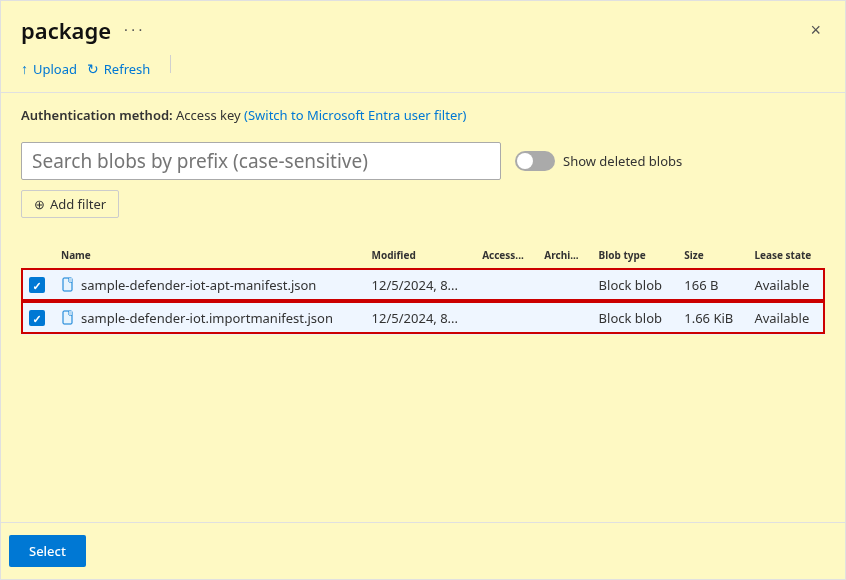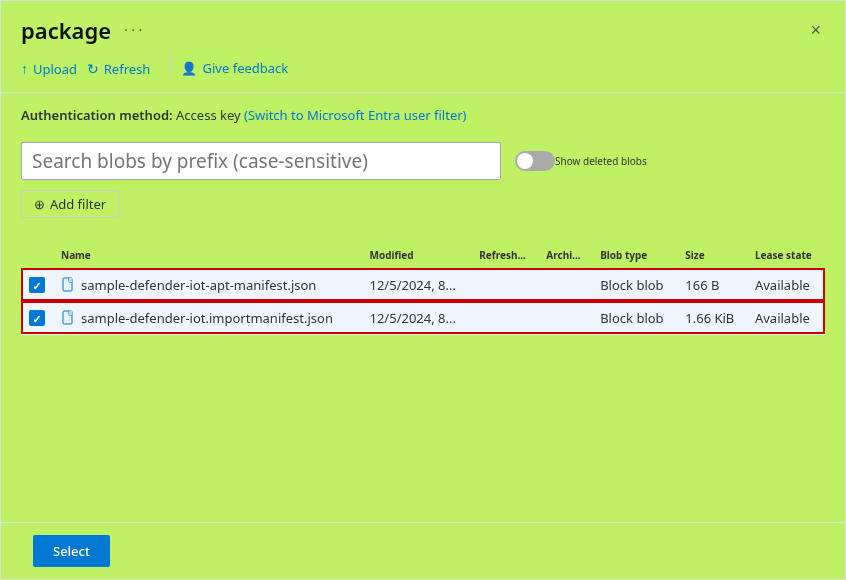--- a/index.html
+++ b/index.html
@@ -11,21 +11,21 @@
       width: 846px;
       height: 580px;
       overflow: hidden;
       position: relative;
     }
 
     .panel {
       width: 846px;
       height: 580px;
       border: 1px solid #e0e0e0;
-      background: #bef264;
+      background: #fef9c3;
       display: flex;
       flex-direction: column;
       position: relative;
     }
 
     .panel-header {
       padding: 14px 20px 0 20px;
       border-bottom: 1px solid #e0e0e0;
       flex-shrink: 0;
     }
@@ -129,22 +129,22 @@
       padding: 5px 10px;
       font-size: 19px;
       font-family: inherit;
       color: #888;
       outline: none;
     }
 
     .toggle-row {
       display: flex;
       align-items: center;
-      gap: 0;
-      font-size: 10px;
+      gap: 8px;
+      font-size: 13px;
       color: #333;
       justify-content: space-between;
     }
 
     .toggle {
       width: 40px;
       height: 20px;
       background: #aaa;
       border-radius: 10px;
       position: relative;
@@ -244,21 +244,21 @@
       margin-right: 4px;
       color: #0078d4;
     }
 
     .file-name-cell {
       display: flex;
       align-items: center;
     }
 
     .panel-footer {
-      padding: 12px 32px;
+      padding: 12px 8px;
       border-top: 1px solid #e0e0e0;
       flex-shrink: 0;
     }
 
     .select-btn {
       background: #0078d4;
       color: #fff;
       border: none;
       border-radius: 2px;
       padding: 7px 20px;
@@ -289,24 +289,20 @@
     <div class="toolbar">
       <button class="toolbar-btn">
         <span class="icon-upload"></span>
         <span>Upload</span>
       </button>
       <button class="toolbar-btn">
         <span class="icon-refresh"></span>
         <span>Refresh</span>
       </button>
       <div class="toolbar-divider"></div>
-      <button class="toolbar-btn">
-        <span class="icon-feedback"></span>
-        <span>Give feedback</span>
-      </button>
     </div>
   </div>
 
   <div class="panel-body">
 
     <div class="auth-info">
       <strong>Authentication method:</strong>
       <span>Access key</span>
       <a class="auth-link">(Switch to Microsoft Entra user filter)</a>
     </div>
@@ -328,21 +324,21 @@
       </button>
     </div>
 
     <div class="table-container">
       <table>
         <thead>
           <tr>
             <th></th>
             <th>Name</th>
             <th>Modified</th>
-            <th>Refresh...</th>
+            <th>Access...</th>
             <th>Archi...</th>
             <th>Blob type</th>
             <th>Size</th>
             <th>Lease state</th>
           </tr>
         </thead>
         <tbody id="table-body">
         <tr class="selected-row" style="outline: rgb(204, 0, 0) solid 2px; outline-offset: -2px;">
       <td class="checkbox-cell">
         <div class="cb">

